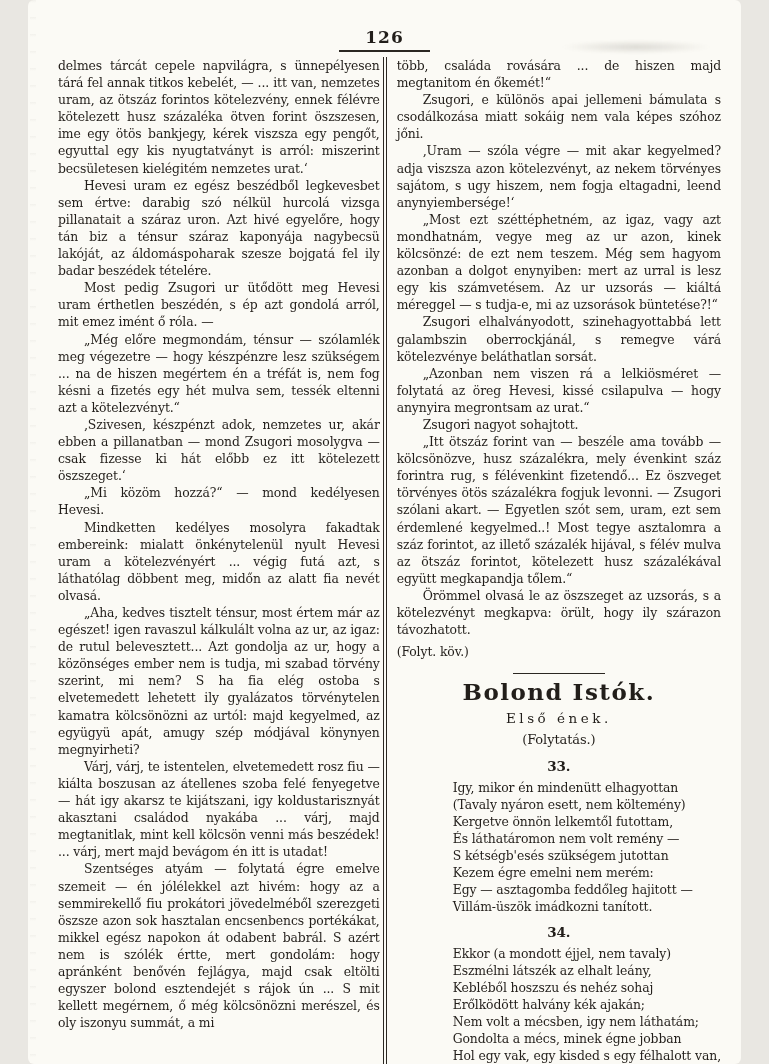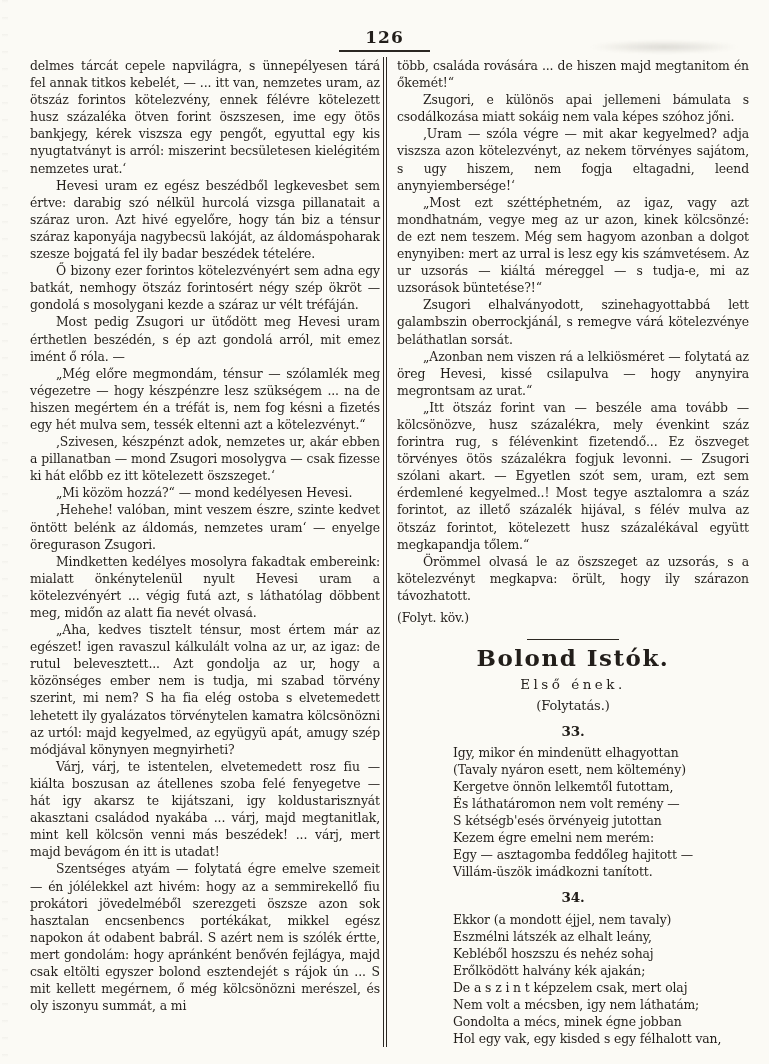--- a/index.html
+++ b/index.html
@@ -1,24 +1,25 @@
 <!DOCTYPE html>
 <html lang="hu"><head>
 <meta charset="utf-8">
 <style>
   html, body { margin: 0; padding: 0; background: #e9e7e2; }
   .page {
     position: relative;
-    width: 769px;
+    width: 713px;
     height: 1064px;
     margin: 0 auto;
     background: #fbfaf5;
     color: #221e1a;
     font-family: "DejaVu Serif", "Liberation Serif", serif;
     overflow: hidden;
+    border-radius: 6px;
   }
   
   .smudge-top-right {
     position: absolute; top: 40px; right: 30px; width: 150px; height: 14px;
     background: radial-gradient(closest-side, rgba(90,85,75,0.18), rgba(90,85,75,0));
     filter: blur(1px);
   }
   .speckle-left {
     position: absolute; top: 0; left: 2px; width: 6px; height: 100%;
     background: repeating-linear-gradient(to bottom,
@@ -83,72 +84,70 @@
   <div class="smudge-top-right"></div>
 
   <div class="page-header">
     <span class="page-number">126</span>
   </div>
 
   <div class="columns">
     <div class="col col-left">
         <p>delmes tárcát cepele napvilágra, s ünnepélyesen tárá fel annak titkos kebelét, — ... itt van, nemzetes uram, az ötszáz forintos kötelezvény, ennek félévre kötelezett husz százaléka ötven forint öszszesen, ime egy ötös bankjegy, kérek viszsza egy pengőt, egyuttal egy kis nyugtatványt is arról: miszerint becsületesen kielégitém nemzetes urat.‘</p>
         <p>Hevesi uram ez egész beszédből legkevesbet sem értve: darabig szó nélkül hurcolá vizsga pillanatait a száraz uron. Azt hivé egyelőre, hogy tán biz a ténsur száraz kaponyája nagybecsü lakóját, az áldomáspoharak szesze bojgatá fel ily badar beszédek tételére.</p>
-        <p>Ő bizony ezer forintos kötelezvényért sem adna egy batkát, nemhogy ötszáz forintosért négy szép ökröt — gondolá s mosolygani kezde a száraz ur vélt tréfáján.</p>
         <p>Most pedig Zsugori ur ütődött meg Hevesi uram érthetlen beszédén, s ép azt gondolá arról, mit emez imént ő róla. —</p>
         <p>„Még előre megmondám, ténsur — szólamlék meg végezetre — hogy készpénzre lesz szükségem ... na de hiszen megértem én a tréfát is, nem fog késni a fizetés egy hét mulva sem, tessék eltenni azt a kötelezvényt.“</p>
         <p>‚Szivesen, készpénzt adok, nemzetes ur, akár ebben a pillanatban — mond Zsugori mosolygva — csak fizesse ki hát előbb ez itt kötelezett öszszeget.‘</p>
         <p>„Mi közöm hozzá?“ — mond kedélyesen Hevesi.</p>
-        <p>‚Hehehe! valóban, mint veszem észre, szinte kedvet öntött belénk az áldomás, nemzetes uram‘ — enyelge öregurason Zsugori.</p>
         <p>Mindketten kedélyes mosolyra fakadtak embereink: mialatt önkénytelenül nyult Hevesi uram a kötelezvényért ... végig futá azt, s láthatólag döbbent meg, midőn az alatt fia nevét olvasá.</p>
         <p>„Aha, kedves tisztelt ténsur, most értem már az egészet! igen ravaszul kálkulált volna az ur, az igaz: de rutul belevesztett... Azt gondolja az ur, hogy a közönséges ember nem is tudja, mi szabad törvény szerint, mi nem? S ha fia elég ostoba s elvetemedett lehetett ily gyalázatos törvénytelen kamatra kölcsönözni az urtól: majd kegyelmed, az együgyü apát, amugy szép módjával könynyen megnyirheti?</p>
         <p>Várj, várj, te istentelen, elvetemedett rosz fiu — kiálta boszusan az átellenes szoba felé fenyegetve — hát igy akarsz te kijátszani, igy koldustarisznyát akasztani családod nyakába ... várj, majd megtanitlak, mint kell kölcsön venni más beszédek! ... várj, mert majd bevágom én itt is utadat!</p>
         <p>Szentséges atyám — folytatá égre emelve szemeit — én jólélekkel azt hivém: hogy az a semmirekellő fiu prokátori jövedelméből szerezgeti öszsze azon sok hasztalan encsenbencs portékákat, mikkel egész napokon át odabent babrál. S azért nem is szólék értte, mert gondolám: hogy apránként benővén fejlágya, majd csak eltölti egyszer bolond esztendejét s rájok ún ... S mit kellett megérnem, ő még kölcsönözni merészel, és oly iszonyu summát, a mi</p>
       </div>
 
     <div class="col col-right">
       <div class="prose">
           <p>több, családa rovására ... de hiszen majd megtanitom én őkemét!“</p>
           <p>Zsugori, e különös apai jellemeni bámulata s csodálkozása miatt sokáig nem vala képes szóhoz jőni.</p>
           <p>‚Uram — szóla végre — mit akar kegyelmed? adja viszsza azon kötelezvényt, az nekem törvényes sajátom, s ugy hiszem, nem fogja eltagadni, leend anynyiembersége!‘</p>
           <p>„Most ezt széttéphetném, az igaz, vagy azt mondhatnám, vegye meg az ur azon, kinek kölcsönzé: de ezt nem teszem. Még sem hagyom azonban a dolgot enynyiben: mert az urral is lesz egy kis számvetésem. Az ur uzsorás — kiáltá méreggel — s tudja-e, mi az uzsorások büntetése?!“</p>
           <p>Zsugori elhalványodott, szinehagyottabbá lett galambszin oberrockjánál, s remegve várá kötelezvénye beláthatlan sorsát.</p>
           <p>„Azonban nem viszen rá a lelkiösméret — folytatá az öreg Hevesi, kissé csilapulva — hogy anynyira megrontsam az urat.“</p>
+          <p>Zsugori nagyot sohajtott.</p>
           <p>„Itt ötszáz forint van — beszéle ama tovább — kölcsönözve, husz százalékra, mely évenkint száz forintra rug, s félévenkint fizetendő... Ez öszveget törvényes ötös százalékra fogjuk levonni. — Zsugori szólani akart. — Egyetlen szót sem, uram, ezt sem érdemlené kegyelmed..! Most tegye asztalomra a száz forintot, az illető százalék hijával, s félév mulva az ötszáz forintot, kötelezett husz százalékával együtt megkapandja tőlem.“</p>
           <p>Örömmel olvasá le az öszszeget az uzsorás, s a kötelezvényt megkapva: örült, hogy ily szárazon távozhatott.</p>
         </div>
 
       <div class="folyt-note">(Folyt. köv.)</div>
 
       <div class="rule"></div>
 
       <h1 class="section-title">Bolond Istók.</h1>
 
       <div class="section-subtitle">Első ének.</div>
 
       <div class="section-note">(Folytatás.)</div>
 
       <div class="stanza-number">33.</div>
       <div class="stanza">
           <div>Igy, mikor én mindenütt elhagyottan</div>
           <div>(Tavaly nyáron esett, nem költemény)</div>
           <div>Kergetve önnön lelkemtől futottam,</div>
           <div>És láthatáromon nem volt remény —</div>
-          <div>S kétségb'esés örvényeig jutottan</div>
+          <div>S kétségb'esés szükségem jutottan</div>
           <div>Kezem égre emelni nem merém:</div>
           <div>Egy — asztagomba feddőleg hajitott —</div>
           <div>Villám-üszök imádkozni tanított.</div>
         </div>
 
       <div class="stanza-number">34.</div>
       <div class="stanza">
           <div>Ekkor (a mondott éjjel, nem tavaly)</div>
           <div>Eszmélni látszék az elhalt leány,</div>
           <div>Kebléből hoszszu és nehéz sohaj</div>
           <div>Erőlködött halvány kék ajakán;</div>
-          <div>De a s z i n t képzelem csak, mert olaj</div>
           <div>Nem volt a mécsben, igy nem láthatám;</div>
           <div>Gondolta a mécs, minek égne jobban</div>
           <div>Hol egy vak, egy kisded s egy félhalott van,</div>
         </div>
     </div>
   </div>
 </div>
 
 </body></html>

